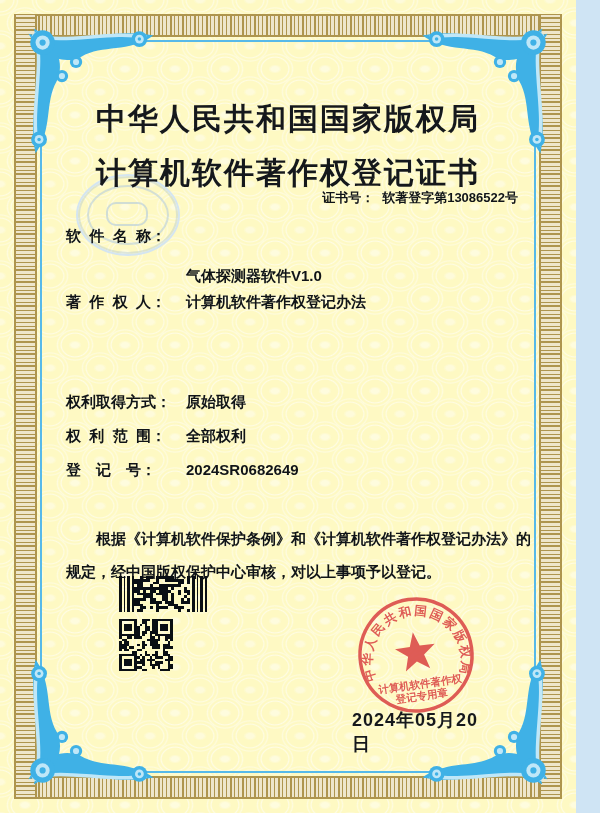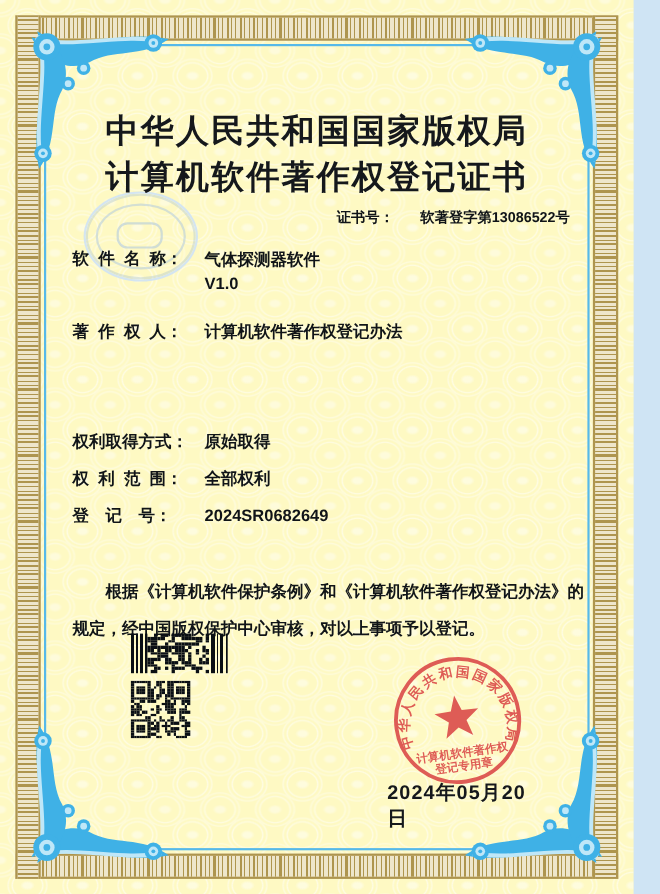--- a/index.html
+++ b/index.html
@@ -47,29 +47,29 @@
     box-shadow:inset 0 0 0 2px rgba(160,190,212,.35);}
   .emboss .e2{position:absolute;inset:9px;border-radius:50%;border:2px solid rgba(176,202,222,.55);}
   .emboss .e3{position:absolute;left:28px;top:26px;width:38px;height:20px;border-radius:10px;
     border:2px solid rgba(176,202,222,.6);}
 
   .content{position:absolute;inset:0;z-index:4;color:#101418;}
 
   .title{position:absolute;left:0;width:100%;text-align:center;font-weight:700;
     font-size:30px;letter-spacing:2px;color:#15181c;}
   .title1{top:99px;}
-  .title2{top:141px;text-align:center;}
-
-  .certno{position:absolute;top:189px;right:58px;display:flex;gap:24px;
+  .title2{top:153px;text-align:center;}
+
+  .certno{position:absolute;top:189px;right:58px;display:flex;gap:8px;
     font-size:13px;font-weight:700;}
 
   .field-row{position:absolute;left:66px;display:flex;font-weight:700;font-size:15px;line-height:20px;}
   .f-label{width:120px;white-space:pre;}
   .f-value{white-space:pre;}
-  .v-stack{display:flex;flex-direction:column;line-height:22px;}
+  .v-stack{display:flex;flex-direction:row;line-height:22px;margin-top:39px;}
   .row1{top:226px}.row2{top:292px}.row3{top:392px}.row4{top:426px}.row5{top:460px}
 
   .statement{position:absolute;left:66px;top:497px;width:480px;
     font-size:15px;font-weight:700;line-height:33px;}
   .st1{text-indent:2em;margin-top:25px;}
 
   
   .barcode{position:absolute;left:119px;top:576px;width:88px;height:36px;display:flex;}
   .bc-left{width:15px;background:repeating-linear-gradient(90deg,#0a0f14 0 3px,transparent 3px 5px,#0a0f14 5px 6px,transparent 6px 8px,#0a0f14 8px 11px,transparent 11px 13px);}
   .bc-right{width:17px;background:repeating-linear-gradient(90deg,transparent 0 2px,#0a0f14 2px 5px,transparent 5px 7px,#0a0f14 7px 8px,transparent 8px 10px,#0a0f14 10px 13px);}

